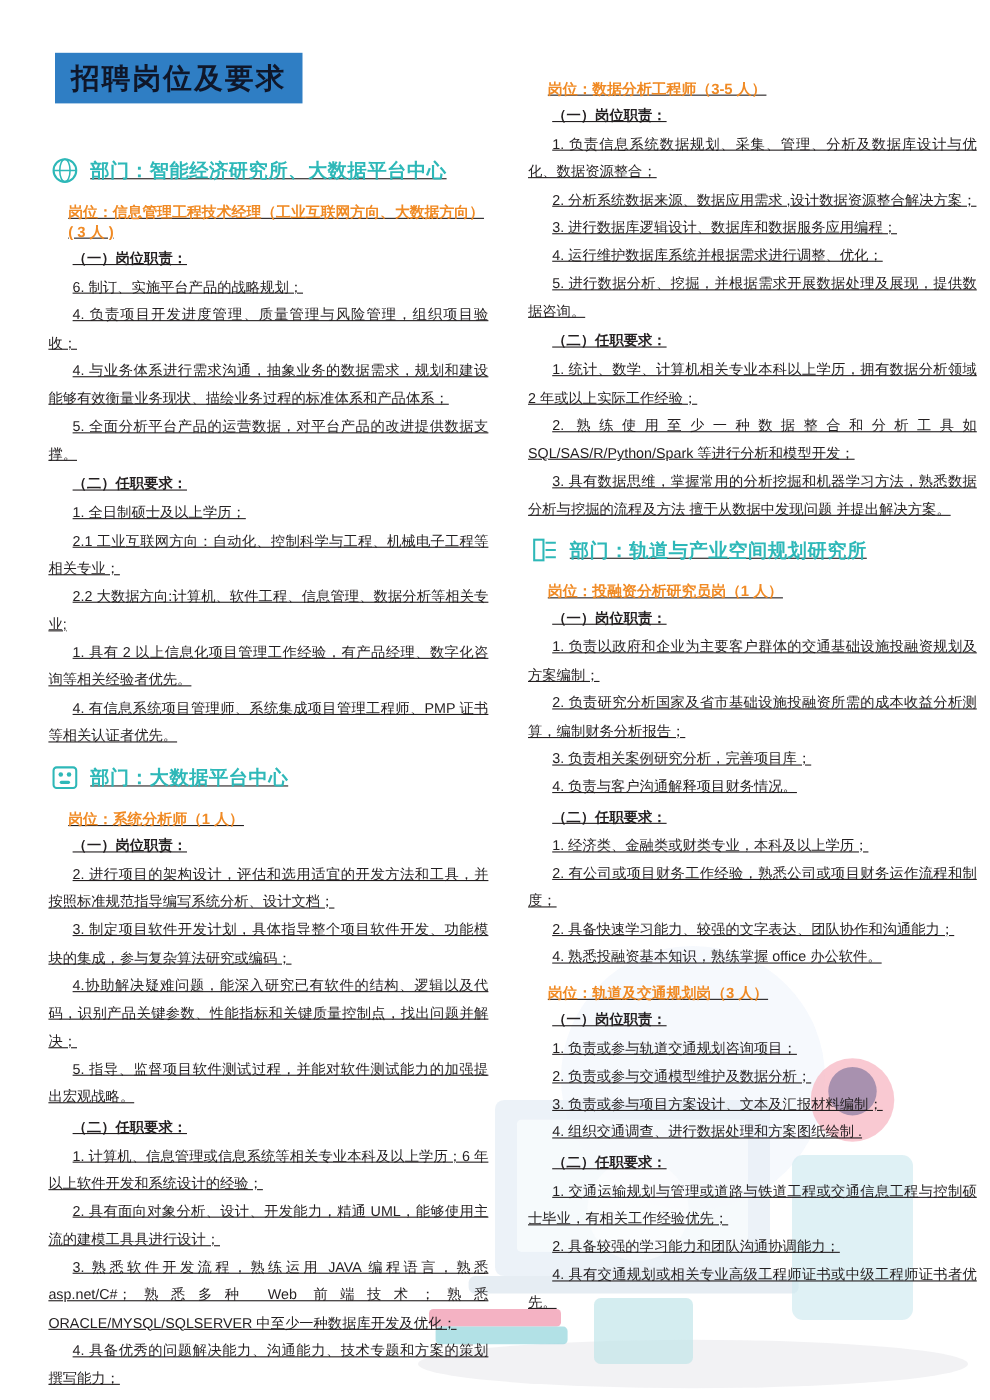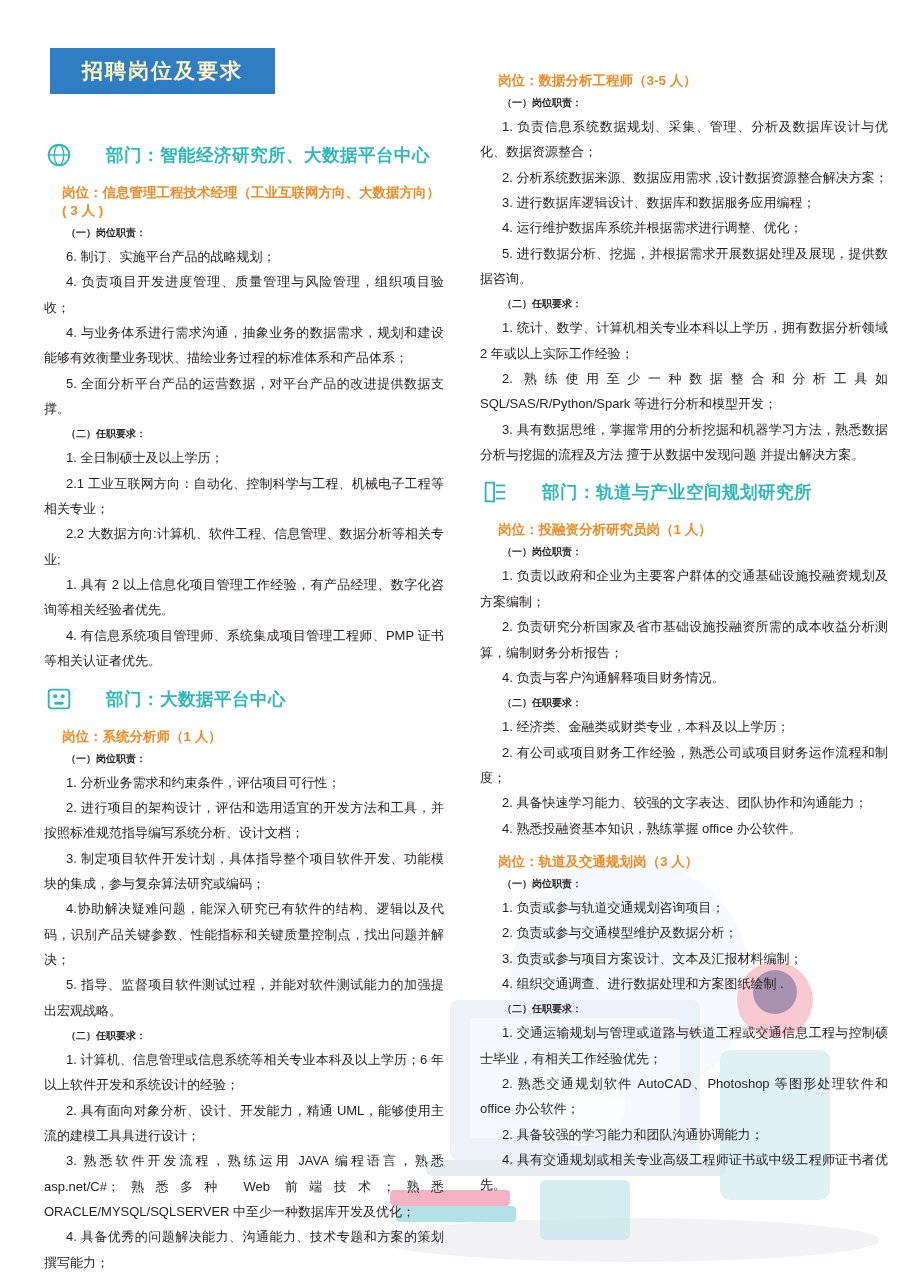--- a/index.html
+++ b/index.html
@@ -12,33 +12,33 @@
 
   
   .bg-illu{position:absolute;left:330px;top:850px;width:560px;height:420px;z-index:0;opacity:.95;pointer-events:none;}
 
   .title-banner{
     position:absolute;left:50px;top:48px;width:225px;height:46px;
     background:#2f7ec4;display:flex;align-items:center;justify-content:center;
     z-index:3;
   }
   .title-banner span{
-    color:#fef9c3;font-size:21px;font-weight:bold;letter-spacing:2px;
+    color:#0f172a;font-size:26px;font-weight:bold;letter-spacing:2px;
   }
 
-  .col{position:absolute;top:130px;width:400px;z-index:2;}
+  .col{position:absolute;top:130px;width:400px;z-index:2;text-decoration:underline;}
   .col-left{left:44px;}
   .col-right{left:480px;top:60px;width:408px;}
 
-  .dept{display:flex;align-items:center;margin:10px 0 14px 0;gap:24px;}
+  .dept{display:flex;align-items:center;margin:10px 0 14px 0;}
   .dept-icon{width:30px;height:30px;margin-right:8px;flex:none;}
   .dept-title{color:#2eb8b8;font-size:17.5px;font-weight:bold;letter-spacing:.5px;}
 
   .post{color:#f08a24;font-size:13.5px;font-weight:bold;margin:12px 0 6px 18px;}
-  .sub{font-size:10px;font-weight:bold;margin:6px 0 4px 22px;color:#231f20;}
+  .sub{font-size:13px;font-weight:bold;margin:6px 0 4px 22px;color:#231f20;}
   ul.plain{list-style:none;margin:0;padding:0;}
   ul.plain li{
     font-size:13px;line-height:1.95;text-indent:22px;text-align:justify;
     text-justify:inter-ideograph;
   }
 </style>
 </head>
 <body>
 
 <div class="page">
@@ -92,21 +92,20 @@
           <rect x="5" y="6" width="22" height="20" rx="3" fill="none" stroke="#2eb8b8" stroke-width="2"></rect>
           <circle cx="12" cy="13" r="2.2" fill="#2eb8b8"></circle>
           <circle cx="20" cy="13" r="2.2" fill="#2eb8b8"></circle>
           <rect x="11" y="19" width="10" height="3" rx="1.5" fill="#2eb8b8"></rect>
         </svg>
         <div class="dept-title">部门：大数据平台中心</div>
       </div>
       <div class="post">岗位：系统分析师（1 人）</div>
       <div class="sub">（一）岗位职责：</div>
       <ul class="plain">
-        <li>1. 分析业务需求和约束条件，评估项目可行性；</li>
         <li>2. 进行项目的架构设计，评估和选用适宜的开发方法和工具，并按照标准规范指导编写系统分析、设计文档；</li>
         <li>3. 制定项目软件开发计划，具体指导整个项目软件开发、功能模块的集成，参与复杂算法研究或编码；</li>
         <li>4.协助解决疑难问题，能深入研究已有软件的结构、逻辑以及代码，识别产品关键参数、性能指标和关键质量控制点，找出问题并解决；</li>
         <li>5. 指导、监督项目软件测试过程，并能对软件测试能力的加强提出宏观战略。</li>
       </ul>
       <div class="sub">（二）任职要求：</div>
       <ul class="plain">
         <li>1. 计算机、信息管理或信息系统等相关专业本科及以上学历；6 年以上软件开发和系统设计的经验；</li>
         <li>2. 具有面向对象分析、设计、开发能力，精通 UML，能够使用主流的建模工具具进行设计；</li>
         <li>3. 熟悉软件开发流程，熟练运用 JAVA 编程语言，熟悉 asp.net/C#；熟悉多种 Web 前端技术；熟悉 ORACLE/MYSQL/SQLSERVER 中至少一种数据库开发及优化；</li>
@@ -136,39 +135,39 @@
           <line x1="17" y1="16" x2="27" y2="16" stroke="#2eb8b8" stroke-width="2"></line>
           <line x1="17" y1="23" x2="27" y2="23" stroke="#2eb8b8" stroke-width="2"></line>
         </svg>
         <div class="dept-title">部门：轨道与产业空间规划研究所</div>
       </div>
       <div class="post">岗位：投融资分析研究员岗（1 人）</div>
       <div class="sub">（一）岗位职责：</div>
       <ul class="plain">
         <li>1. 负责以政府和企业为主要客户群体的交通基础设施投融资规划及方案编制；</li>
         <li>2. 负责研究分析国家及省市基础设施投融资所需的成本收益分析测算，编制财务分析报告；</li>
+        <li>3. 负责相关案例研究分析，完善项目库；</li>
         <li>4. 负责与客户沟通解释项目财务情况。</li>
       </ul>
       <div class="sub">（二）任职要求：</div>
       <ul class="plain">
         <li>1. 经济类、金融类或财类专业，本科及以上学历；</li>
         <li>2. 有公司或项目财务工作经验，熟悉公司或项目财务运作流程和制度；</li>
         <li>2. 具备快速学习能力、较强的文字表达、团队协作和沟通能力；</li>
         <li>4. 熟悉投融资基本知识，熟练掌握 office 办公软件。</li>
       </ul>
       <div class="post">岗位：轨道及交通规划岗（3 人）</div>
       <div class="sub">（一）岗位职责：</div>
       <ul class="plain">
         <li>1. 负责或参与轨道交通规划咨询项目；</li>
         <li>2. 负责或参与交通模型维护及数据分析；</li>
         <li>3. 负责或参与项目方案设计、文本及汇报材料编制；</li>
         <li>4. 组织交通调查、进行数据处理和方案图纸绘制 .</li>
       </ul>
       <div class="sub">（二）任职要求：</div>
       <ul class="plain">
         <li>1. 交通运输规划与管理或道路与铁道工程或交通信息工程与控制硕士毕业，有相关工作经验优先；</li>
-        <li>2. 熟悉交通规划软件 AutoCAD、Photoshop 等图形处理软件和 office 办公软件；</li>
         <li>2. 具备较强的学习能力和团队沟通协调能力；</li>
         <li>4. 具有交通规划或相关专业高级工程师证书或中级工程师证书者优先。</li>
       </ul>
     </div>
 
 </div>
 
 </body></html>

